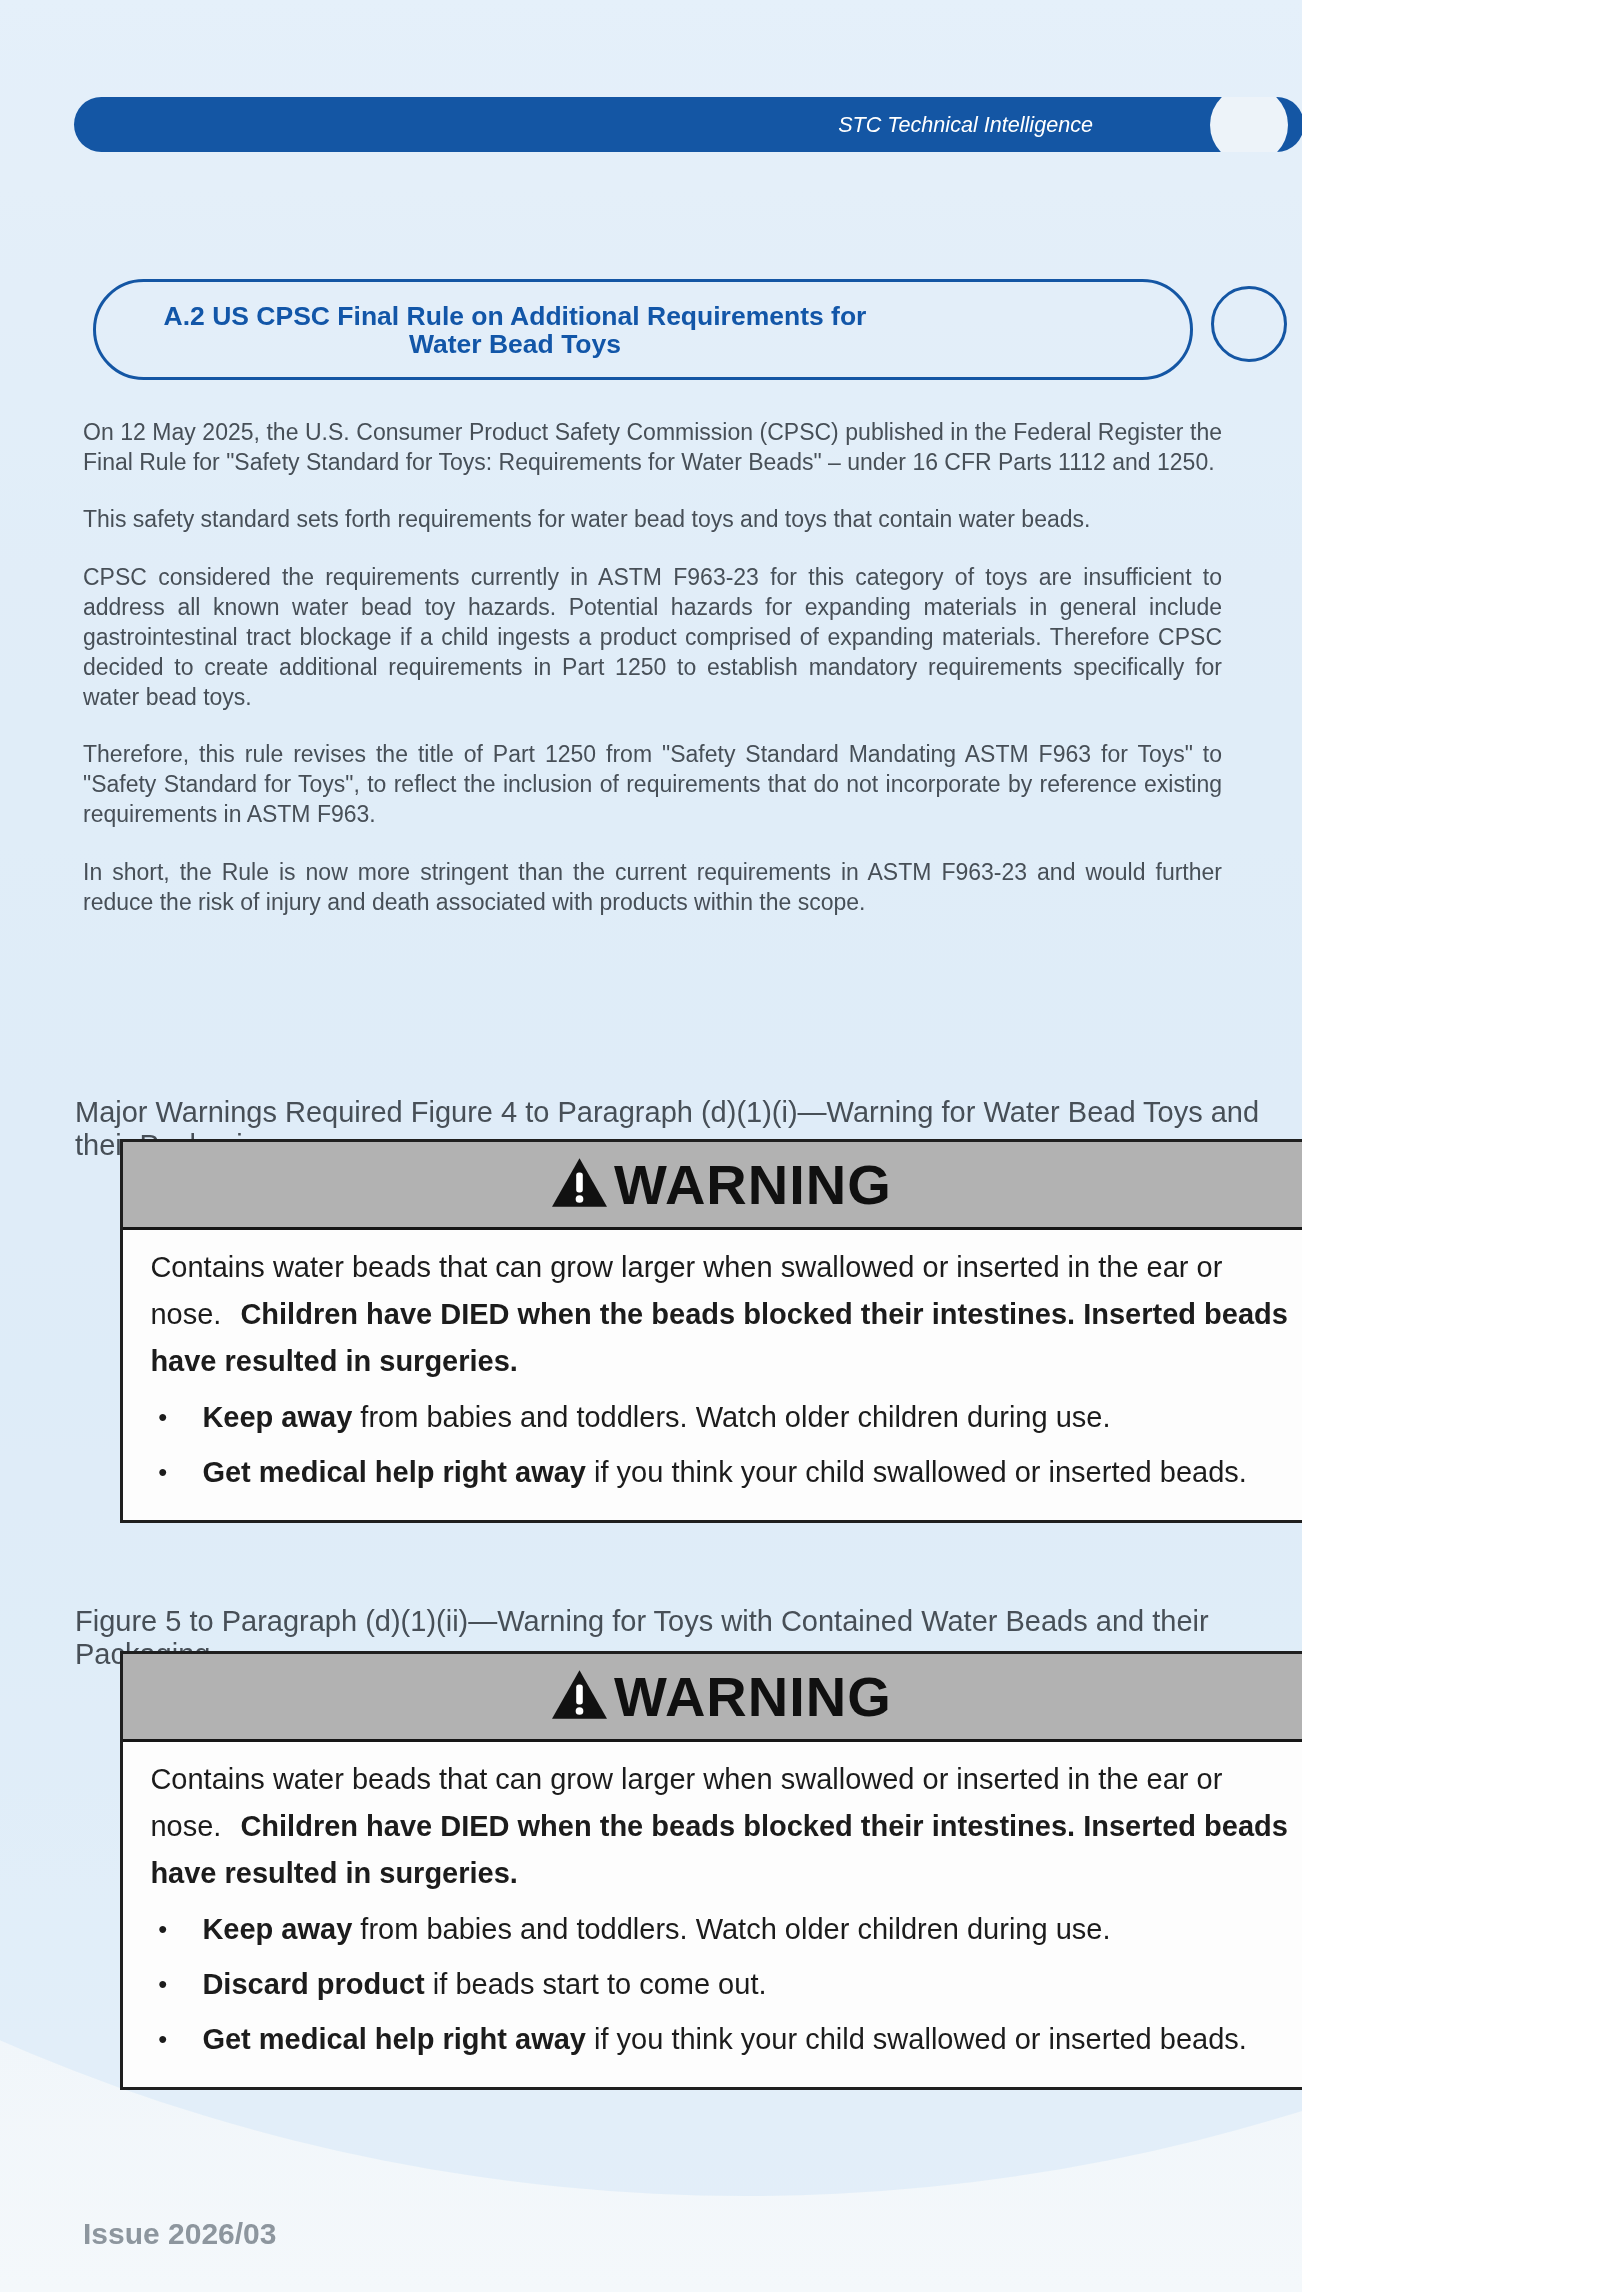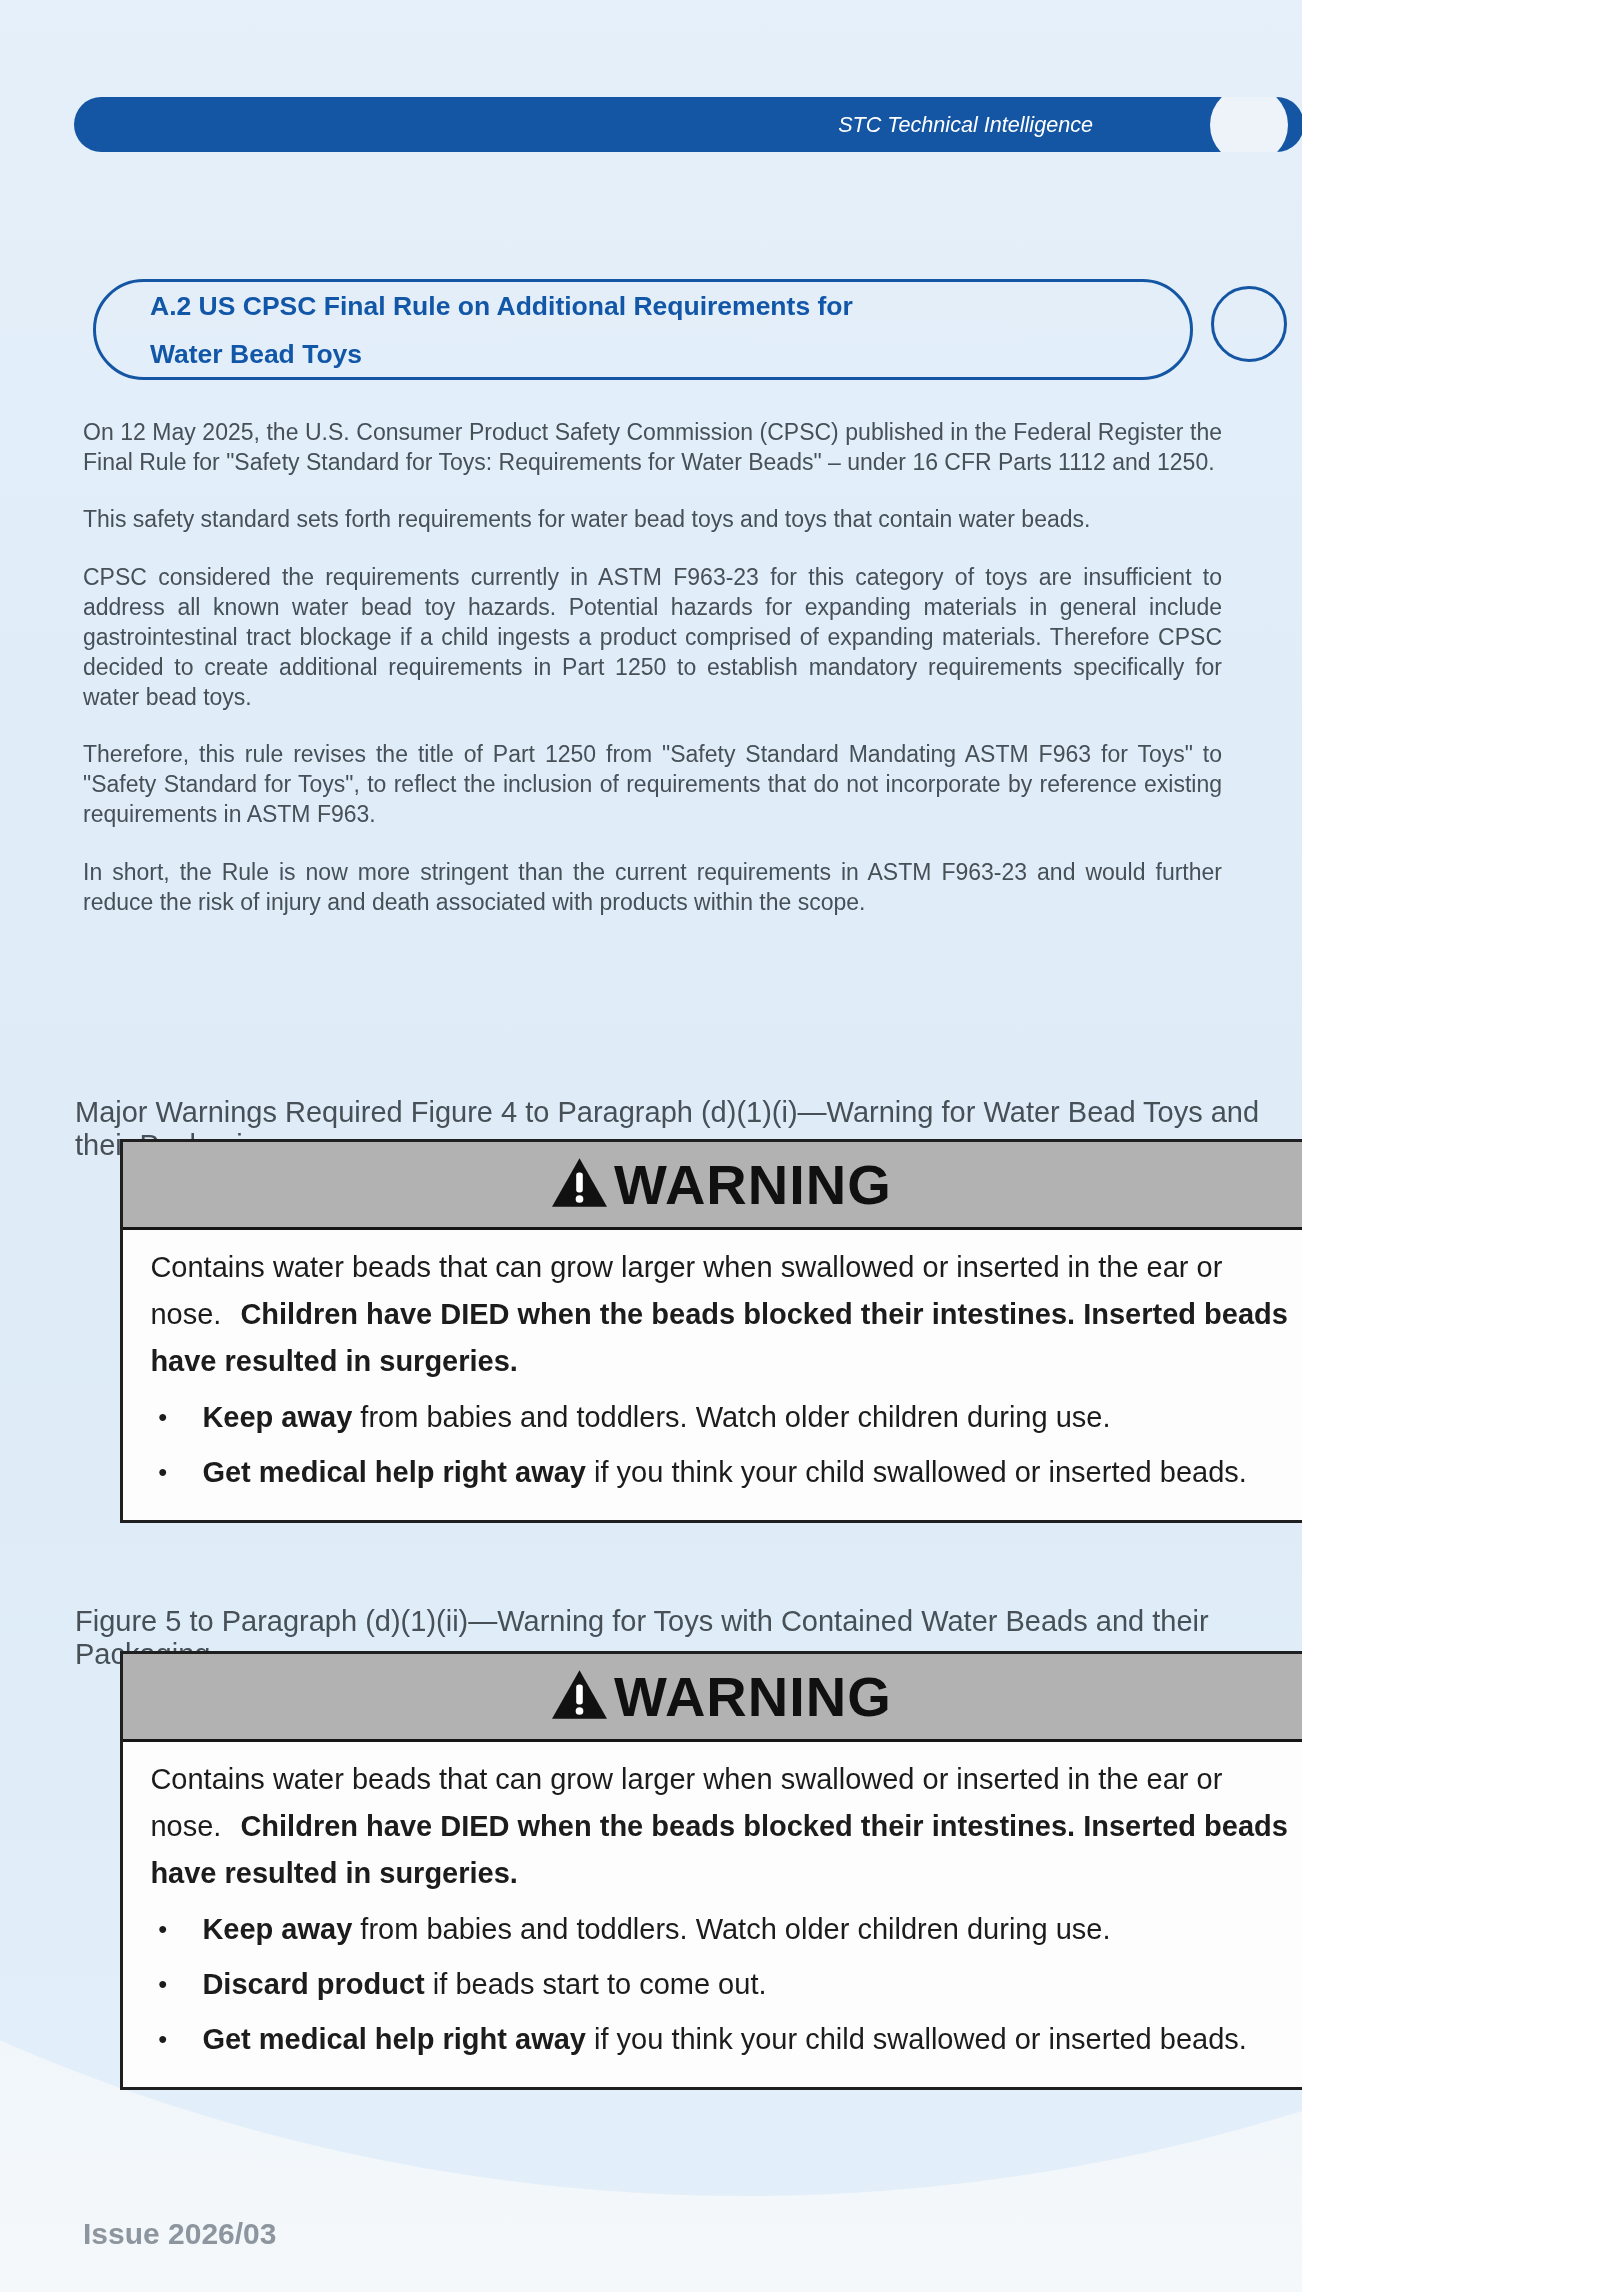--- a/index.html
+++ b/index.html
@@ -40,21 +40,21 @@
     position:absolute; left:83px; top:191px; z-index:2;
     font-size:36px; font-weight:bold; color:#1256a8;
   }
   .article-box {
     position:absolute; left:93px; top:279px; width:1100px; height:101px;
     border:3.9px solid #1456a4; border-radius:51px; z-index:2;
     display:flex; align-items:center;
   }
   .article-title {
     padding-left:54px; max-width:784px;
-    font-size:26.5px; font-weight:bold; color:#1256a8; line-height:48px;
+    font-size:26.5px; font-weight:bold; color:#1256a8; line-height:28px;text-align:center;
   }
   .deco-circle {
     position:absolute; left:1211px; top:286px; width:76px; height:76px;
     border:3.9px solid #1456a4; border-radius:50%; z-index:2;
   }
   
   .content {
     position:absolute; left:83px; top:417px; width:1139px; z-index:2;
     font-size:23px; line-height:30px; color:#474f57; text-align:justify;
   }

